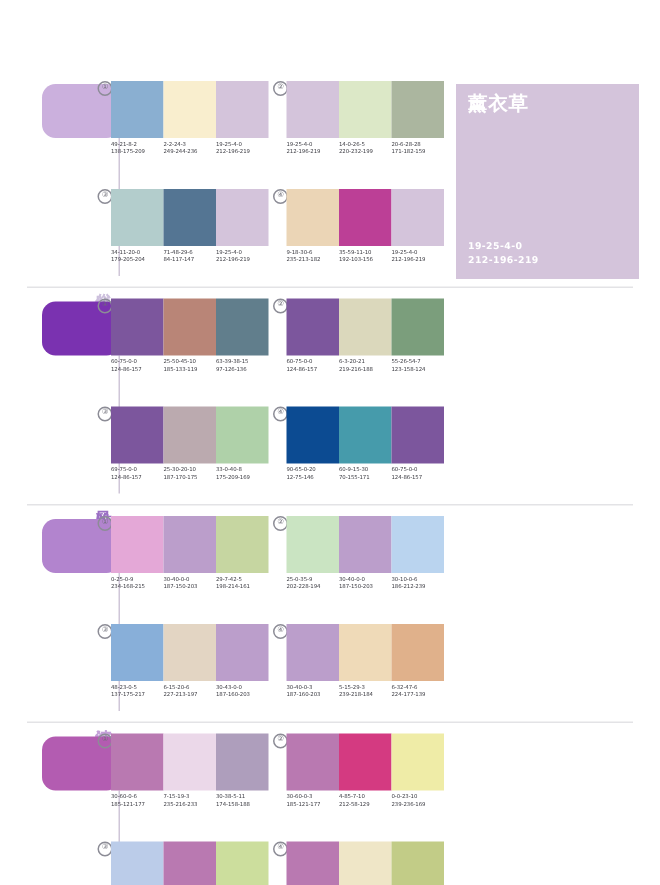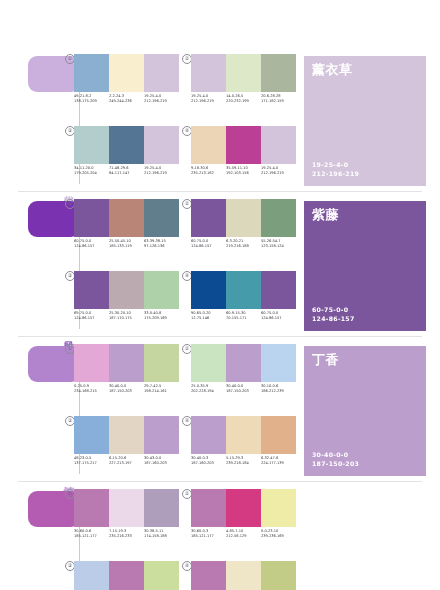--- a/index.html
+++ b/index.html
@@ -346,27 +346,20 @@
                 <span class="cmyk">60-9-15-30</span>
                 <span class="rgb">70-155-171</span>
               </div>
               <div>
                 <span class="cmyk">60-75-0-0</span>
                 <span class="rgb">124-86-157</span>
               </div>
             </div>
           </div>
         </div>
-        <div class="panel" style="background: rgb(124, 86, 157);">
-          <div class="panel-name">紫藤</div>
-          <div class="panel-codes">
-            <div>60-75-0-0</div>
-            <div>124-86-157</div>
-          </div>
-        </div>
         <div class="sec-divider" style="top: 143px;"></div>
       </div>
       <div class="section">
         <div class="left-col">
           <div class="chip" style="background: rgb(178, 132, 206);"></div>
           <div class="vrule"></div>
           <div class="mood" style="color: rgb(195, 160, 216);">清纯</div>
         </div>
         <div class="combos">
           <div class="combo c0">
@@ -449,27 +442,20 @@
               </div>
               <div>
                 <span class="cmyk">5-15-29-3</span>
                 <span class="rgb">239-218-184</span>
               </div>
               <div>
                 <span class="cmyk">6-32-47-6</span>
                 <span class="rgb">224-177-139</span>
               </div>
             </div>
-          </div>
-        </div>
-        <div class="panel" style="background: rgb(187, 158, 203);">
-          <div class="panel-name">丁香</div>
-          <div class="panel-codes">
-            <div>30-40-0-0</div>
-            <div>187-150-203</div>
           </div>
         </div>
         <div class="sec-divider" style="top: 143px;"></div>
       </div>
       <div class="section">
         <div class="left-col">
           <div class="chip" style="background: rgb(179, 92, 177);"></div>
           <div class="vrule"></div>
           <div class="mood" style="color: rgb(199, 123, 192);">温存</div>
         </div>

